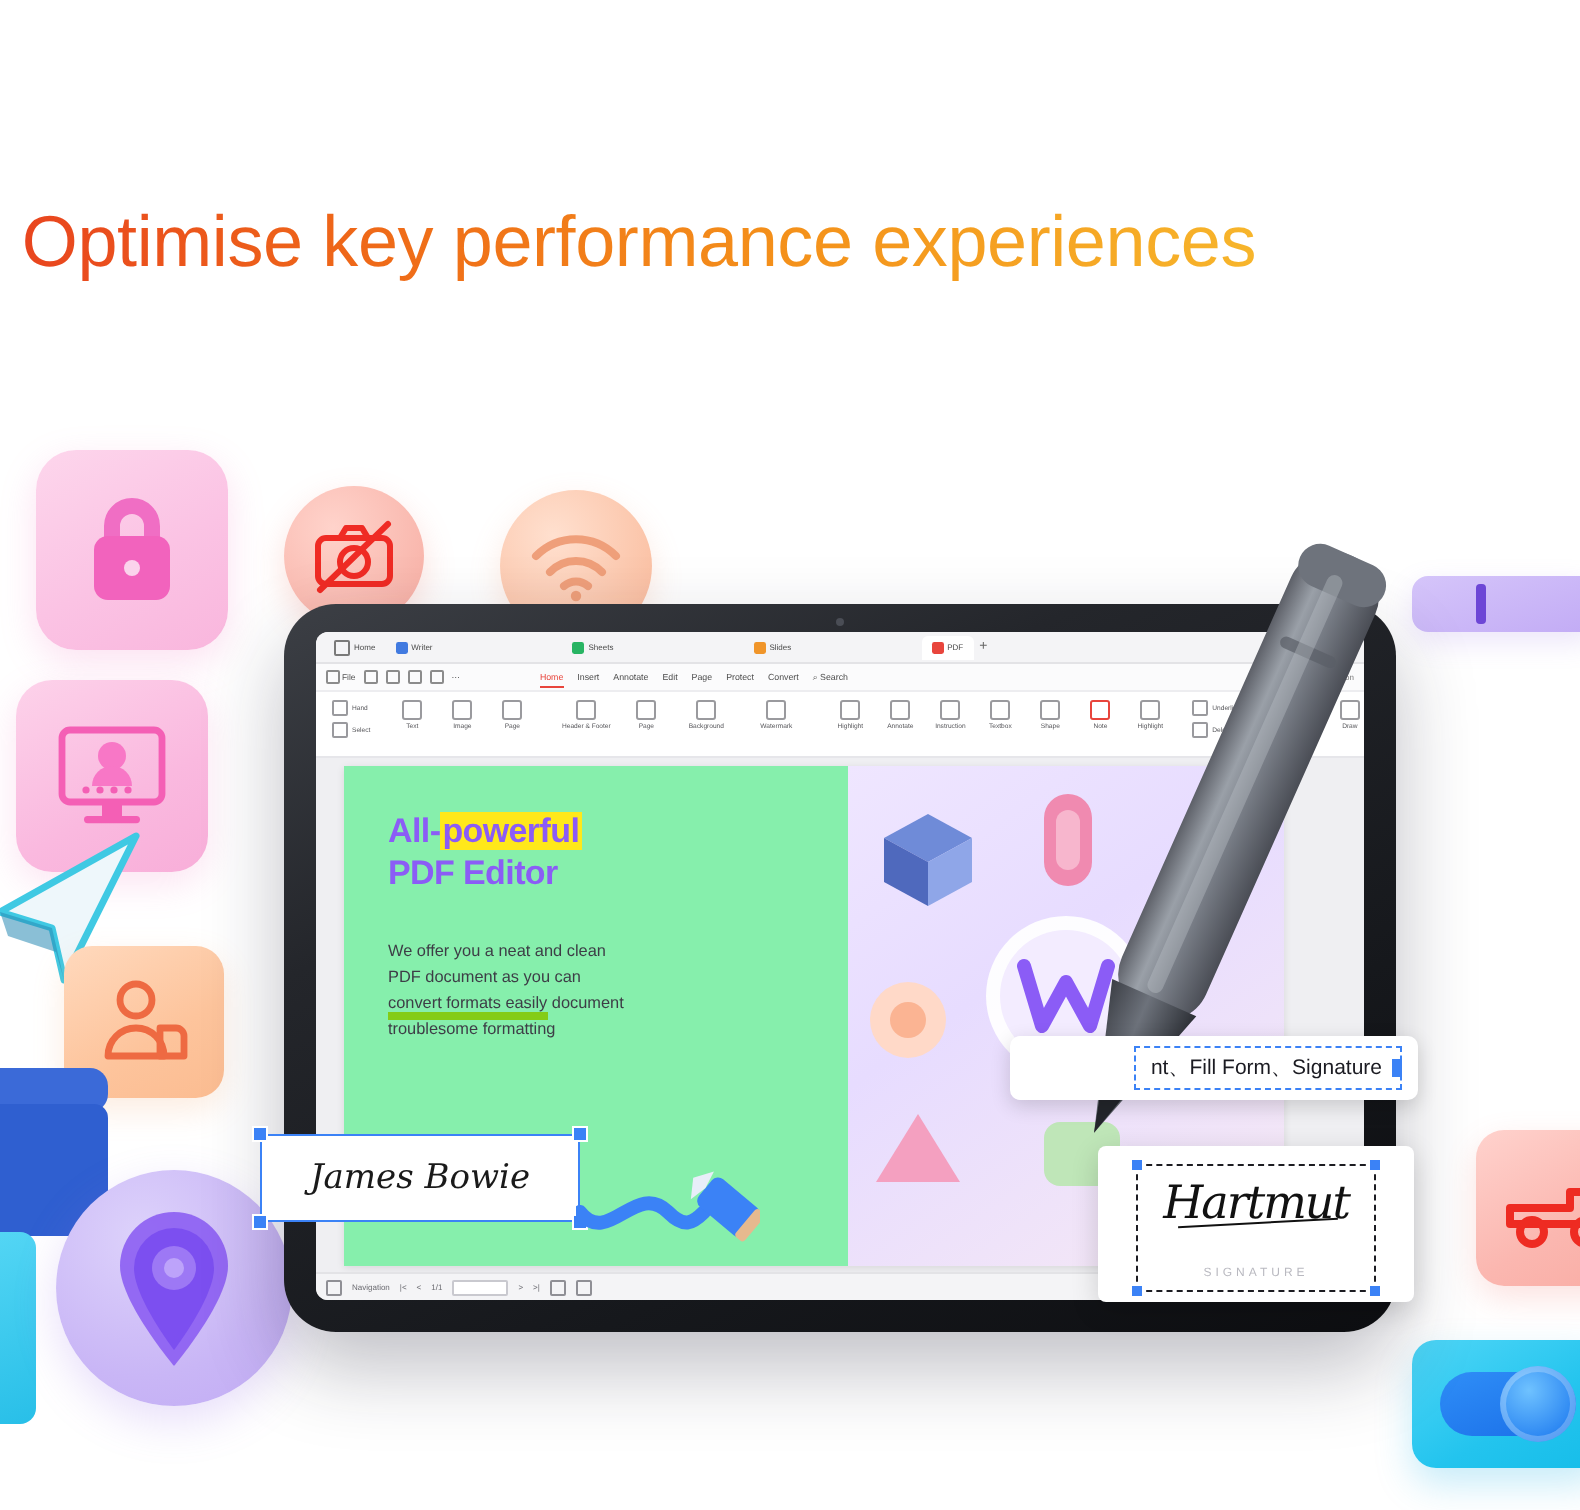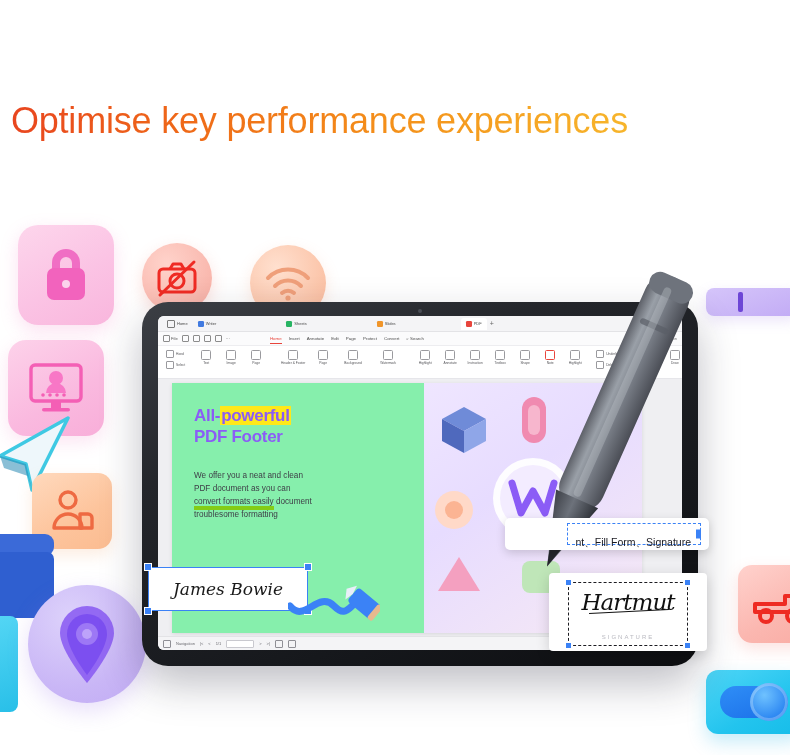--- a/index.html
+++ b/index.html
@@ -156,33 +156,33 @@
   .sbico.red{background:#e8453c;border-color:#e8453c;}
   .pagefield{width:26px;height:6px;border:0.6px solid #c9c9cf;border-radius:1px;background:#fff;}
 
   
   .stylus{position:absolute;left:512px;top:258px;width:200px;height:330px;pointer-events:none;}
 
   
   .sigbox{
     position:absolute;left:130px;top:567px;width:160px;height:44px;
     background:#ffffff;border:1.6px solid #3b82f6;box-sizing:border-box;
-    display:flex;align-items:center;justify-content:center;margin-left:18px;
+    display:flex;align-items:center;justify-content:center;
   }
   .sigbox .sigtext{font-family:"DejaVu Serif", serif;font-style:italic;font-size:17px;color:#1a1a1a;}
   .handle{position:absolute;width:8px;height:8px;background:#3b82f6;border:1px solid #ffffff;box-sizing:border-box;}
   .h-tl{left:-5px;top:-5px;} .h-tr{right:-5px;top:-5px;}
   .h-bl{left:-5px;bottom:-5px;} .h-br{right:-5px;bottom:-5px;}
 
   .bluepen{position:absolute;left:288px;top:580px;width:92px;height:48px;}
 
   .toolpill{
     position:absolute;left:505px;top:518px;width:204px;height:32px;
     background:#ffffff;border-radius:5px;box-shadow:0 3px 10px rgba(0,0,0,.16);
-    display:flex;align-items:flex-end;justify-content:flex-end;
+    display:flex;align-items:center;justify-content:flex-end;
     padding-right:18px;box-sizing:border-box;
   }
   .toolpill .inner{position:absolute;left:62px;right:8px;top:5px;bottom:5px;border:1px dashed #3b82f6;}
   .toolpill .lbl{position:relative;font-size:10.5px;color:#1b1b22;white-space:nowrap;z-index:2;}
   .toolpill .dot{position:absolute;right:8px;top:50%;transform:translateY(-50%);
     width:5px;height:9px;background:#3b82f6;z-index:3;}
 
   .sigcard{
     position:absolute;left:549px;top:573px;width:158px;height:78px;
     background:#ffffff;border-radius:4px;box-shadow:0 4px 14px rgba(0,0,0,.16);
@@ -497,21 +497,21 @@
 
         </div>
       </div>
 
       <div class="docarea">
         <div class="page">
 
           <div class="pageleft">
             <div class="h1">
               <span>All-</span><span class="hl">powerful</span><br>
-              <span>PDF Footer</span>
+              <span>PDF Editor</span>
             </div>
             <div class="body">
               <span>We offer you a neat and clean</span><br>
               <span>PDF document as you can</span><br>
               <span class="u">convert formats easily</span><span> document</span><br>
               <span>troublesome formatting</span>
             </div>
           </div>
 
           <div class="pageright">

